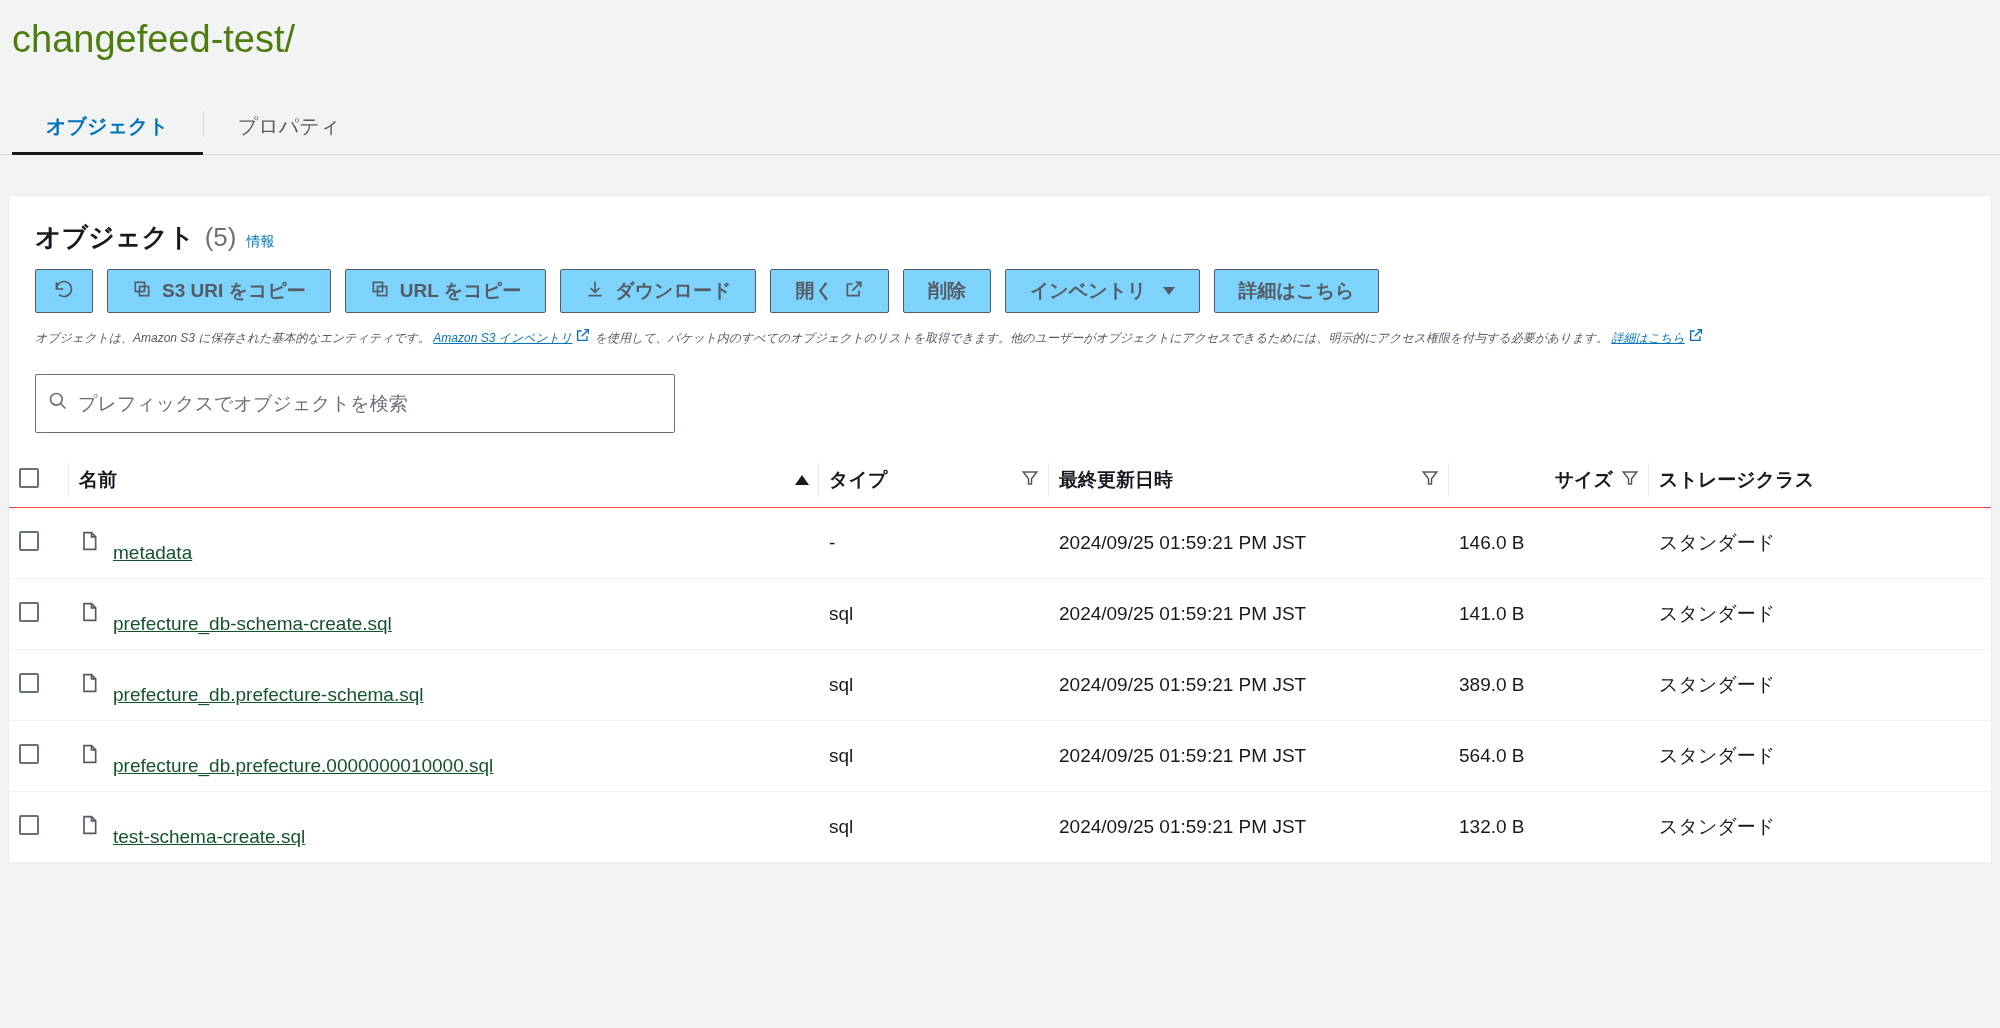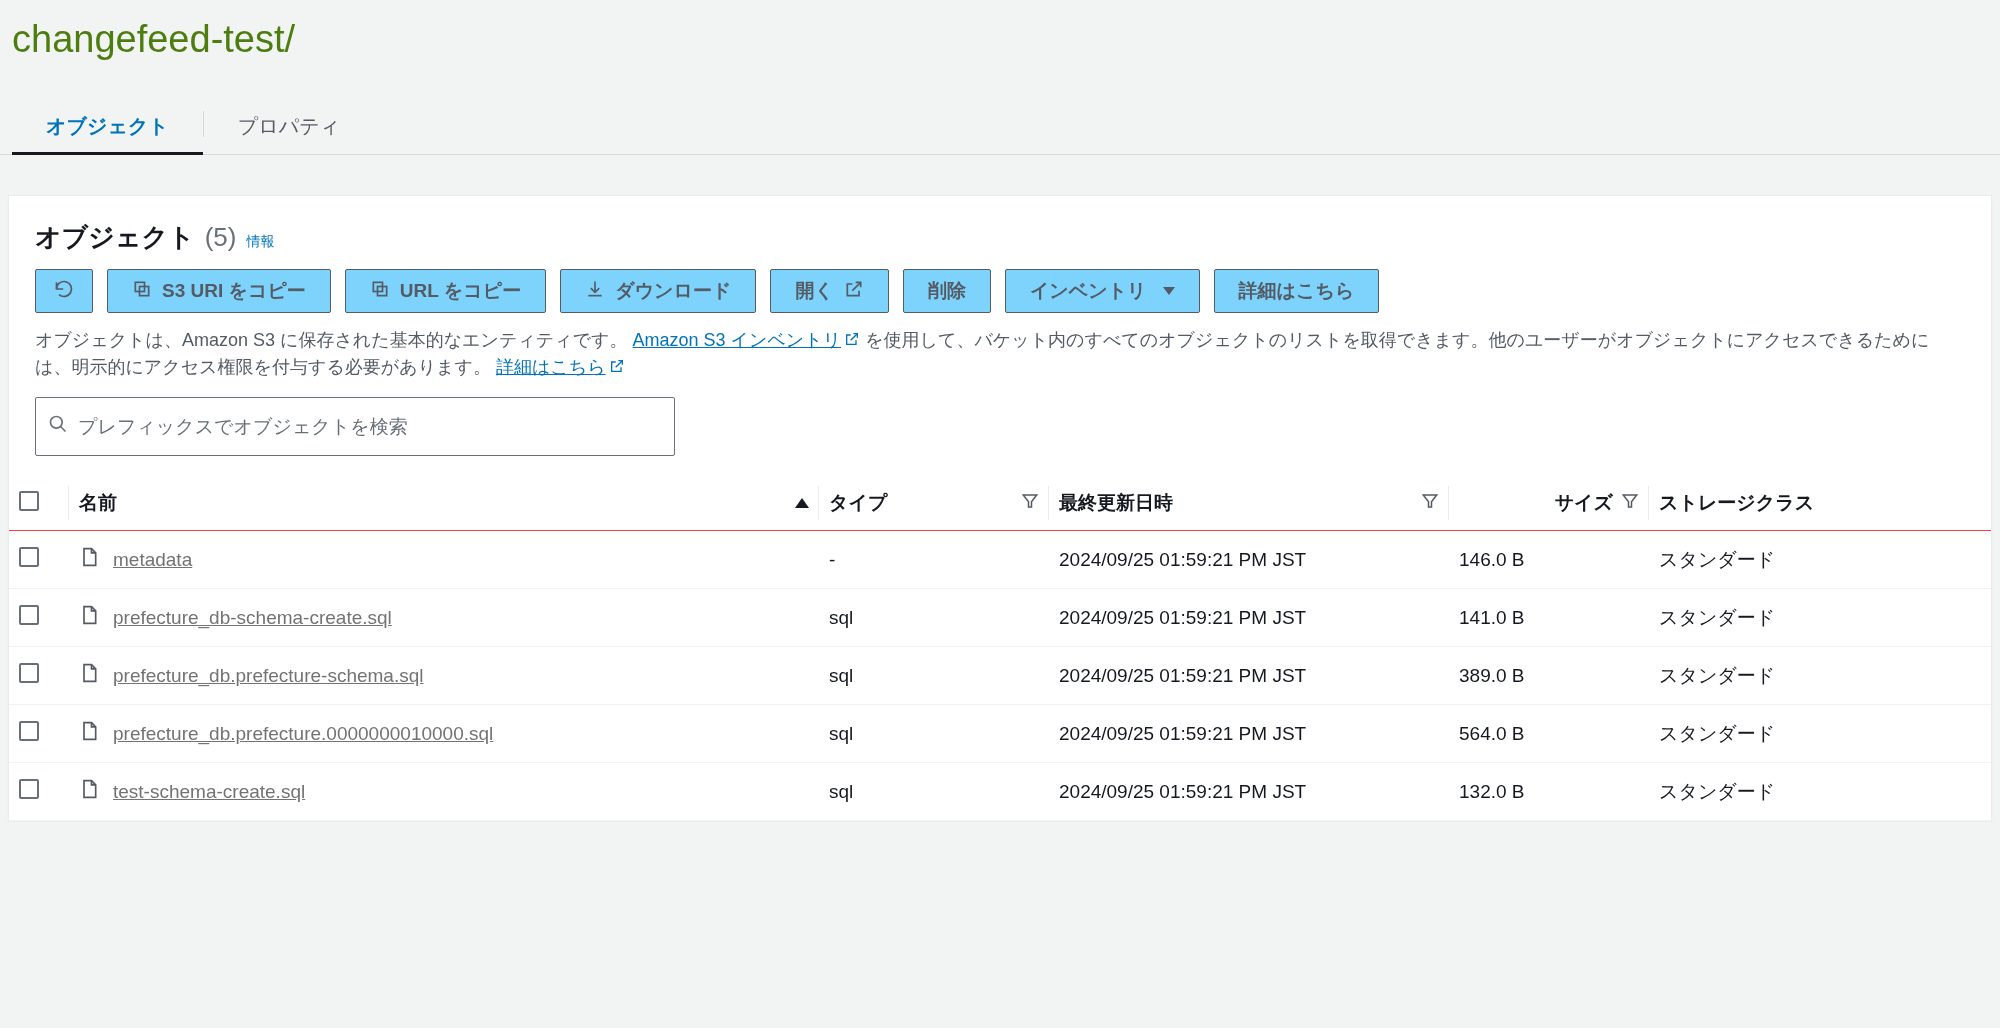--- a/index.html
+++ b/index.html
@@ -99,23 +99,24 @@
     font-weight: 700;
     border-radius: 2px;
     cursor: pointer;
     height: 44px;
   }
   .btn.icon-only { padding: 8px 18px; }
   .btn svg { width: 20px; height: 20px; stroke: #545b64; fill: none; stroke-width: 2; }
   .btn .caret-down { width:0; height:0; border-left:6px solid transparent; border-right:6px solid transparent; border-top:8px solid #545b64; display:inline-block; margin-left:6px; }
   .description {
     color: #545b64;
-    font-size: 18px;
+    font-size: 12px;
     line-height: 1.5;
-    margin-bottom: 12px;
+    margin-bottom: 23px;
+    font-style: italic;
   }
   .description a {
     color: #0073bb;
     text-decoration: underline;
     cursor: pointer;
   }
   .ext-link-icon {
     display: inline-block;
     width: 16px; height: 16px;
     vertical-align: -1px;
@@ -174,23 +175,24 @@
     width:0; height:0;
     border-left:7px solid transparent;
     border-right:7px solid transparent;
     border-bottom:10px solid #16191f;
   }
   .filter-funnel svg { width:18px; height:18px; stroke:#545b64; fill:none; stroke-width:2; }
   .obj-table tbody tr {
     border-bottom: 1px solid #f2f3f3;
   }
   .obj-table td.name-cell a {
-    color: #737373;
+    color: #14532d;
     text-decoration: underline;
     cursor: pointer;
+    margin-top: 20px;
   }
   .name-wrap { display:flex; align-items:center; gap:14px; }
   .file-icon svg { width:20px; height:24px; stroke:#545b64; fill:none; stroke-width:2; }
   .chk {
     width: 20px; height: 20px;
     border: 2px solid #687078;
     border-radius: 2px;
     display:inline-block;
     cursor:pointer;
     background:#fff;

